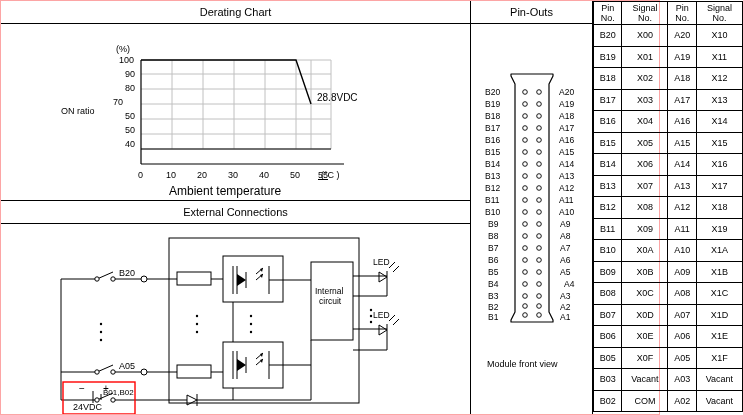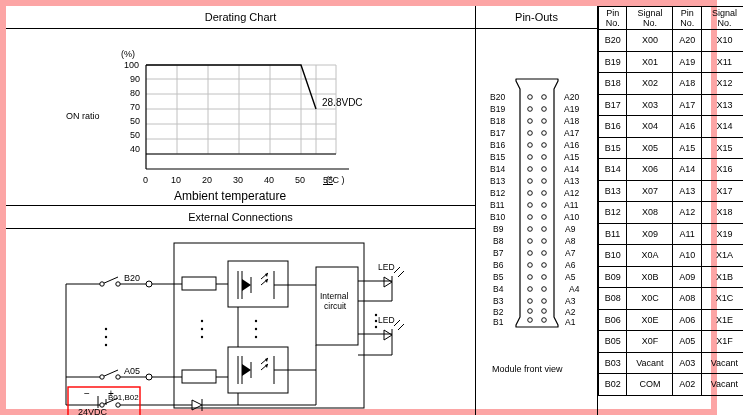--- a/index.html
+++ b/index.html
@@ -1,17 +1,17 @@
 <!DOCTYPE html>
 <html><head>
 <meta charset="utf-8">
 <style>
   html,body{margin:0;padding:0;background:#fff;}
   body{width:743px;height:415px;font-family:"Liberation Sans",sans-serif;color:#000;}
-  #root{position:relative;width:717px;height:415px;box-sizing:border-box;border:6px solid #fca5a5;}
+  #root{position:relative;width:660px;height:415px;box-sizing:border-box;border:1px solid #fca5a5;}
   .panel{position:absolute;box-sizing:border-box;}
   .hdr{font-size:11px;text-align:center;line-height:22px;border-bottom:1px solid #000;}
   
   #derating{left:0;top:0;width:470px;height:199px;border-right:1px solid #000;}
   #derating .hdr{height:22px;}
   #derating .body{position:relative;height:176px;}
   #extconn{left:0;top:199px;width:470px;height:214px;border-right:1px solid #000;border-top:1px solid #000;}
   #extconn .hdr{height:22px;}
   #extconn .body{position:relative;height:191px;}
   
@@ -37,21 +37,21 @@
   <div class="panel" id="derating">
     <div class="hdr">Derating Chart</div>
     <div class="body">
 
       <div class="lbl" style="left:115px;top:20px;">(%)</div>
       <div class="lbl" style="left:60px;top:82px;">ON ratio</div>
 
       <div class="lbl" style="left:118px;top:31px;">100</div>
       <div class="lbl" style="left:124px;top:45px;">90</div>
       <div class="lbl" style="left:124px;top:59px;">80</div>
-      <div class="lbl" style="left:124px;top:73px;">70</div>
+      <div class="lbl" style="left:112px;top:73px;">70</div>
       <div class="lbl" style="left:124px;top:87px;">50</div>
       <div class="lbl" style="left:124px;top:101px;">50</div>
       <div class="lbl" style="left:124px;top:115px;">40</div>
 
       <svg width="250" height="110" style="position:absolute;left:138px;top:34px;">
 
         <g stroke="#c0c0c0" stroke-width="1">
           <line x1="2" y1="16" x2="192" y2="16"></line>
           <line x1="2" y1="31" x2="192" y2="31"></line>
           <line x1="2" y1="46" x2="192" y2="46"></line>
@@ -407,20 +407,26 @@
             <td class="c3">A09</td>
             <td class="c4">X1B</td>
           </tr>
           <tr>
             <td class="c1">B08</td>
             <td class="c2">X0C</td>
             <td class="c3">A08</td>
             <td class="c4">X1C</td>
           </tr>
           <tr>
+            <td class="c1">B07</td>
+            <td class="c2">X0D</td>
+            <td class="c3">A07</td>
+            <td class="c4">X1D</td>
+          </tr>
+          <tr>
             <td class="c1">B06</td>
             <td class="c2">X0E</td>
             <td class="c3">A06</td>
             <td class="c4">X1E</td>
           </tr>
           <tr>
             <td class="c1">B05</td>
             <td class="c2">X0F</td>
             <td class="c3">A05</td>
             <td class="c4">X1F</td>

